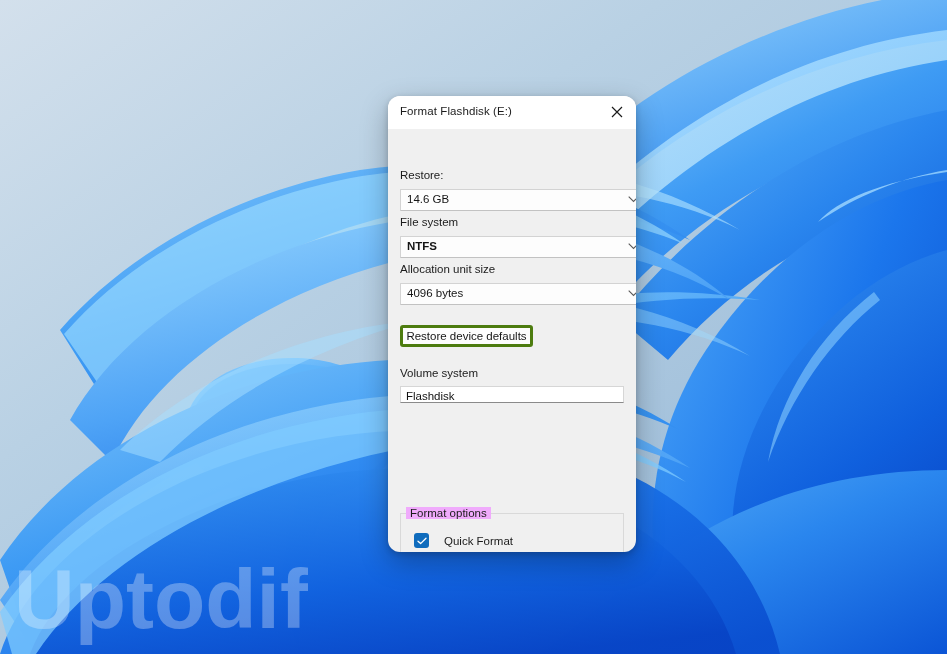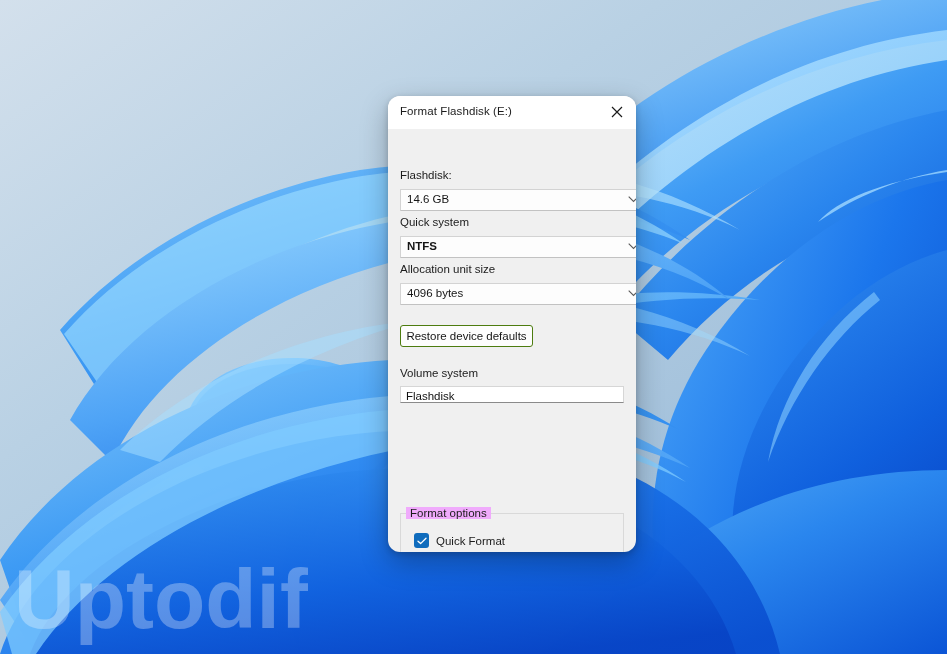--- a/index.html
+++ b/index.html
@@ -114,21 +114,21 @@
   }
   .combo .chev {
     position: absolute;
     right: 6px;
     top: 6px;
   }
 
   .btn {
     position: absolute;
     background: #fdfdfd;
-    border: 1px solid #4d7c0f;
+    border: 3px solid #4d7c0f;
     border-radius: 3px;
     box-sizing: border-box;
     font-size: 11.5px;
     color: #151515;
     display: flex;
     align-items: center;
     justify-content: center;
     cursor: default;
     font-family: "Liberation Sans", sans-serif;
     padding: 0;
@@ -173,21 +173,21 @@
     color: #1b1b1b;
     white-space: nowrap;
   }
 
   .checkrow {
     position: absolute;
     left: 26px;
     top: 404px;
     display: flex;
     align-items: center;
-    gap: 7px;
+    gap: 15px;
   }
   .checkbox {
     width: 15px;
     height: 15px;
     border-radius: 3px;
     background: #0f6cbd;
     display: flex;
     align-items: center;
     justify-content: center;
     flex: none;
@@ -300,29 +300,29 @@
       <div class="titlebar-text">Format Flashdisk (E:)</div>
       <div class="close-btn">
         <svg width="12" height="12" viewBox="0 0 12 12">
           <path d="M1,1 L11,11 M11,1 L1,11" stroke="#1b1b1b" stroke-width="1.2" fill="none"></path>
         </svg>
       </div>
     </div>
 
     <div class="body">
 
-      <div class="fieldlabel" style="left:12px; top:40px;">Flashdisk:</div>
+      <div class="fieldlabel" style="left:12px; top:40px;">Restore:</div>
       <div class="combo" style="top:60px;">
         <span class="val">14.6 GB</span>
         <svg class="chev" width="11" height="7" viewBox="0 0 11 7">
           <path d="M0.7,0.7 L5.5,5.5 L10.3,0.7" stroke="#5a5a5a" stroke-width="1.1" fill="none"></path>
         </svg>
       </div>
 
-      <div class="fieldlabel" style="left:12px; top:87px;">Quick system</div>
+      <div class="fieldlabel" style="left:12px; top:87px;">File system</div>
       <div class="combo" style="top:107px;font-weight:bold;">
         <span class="val">NTFS</span>
         <svg class="chev" width="11" height="7" viewBox="0 0 11 7">
           <path d="M0.7,0.7 L5.5,5.5 L10.3,0.7" stroke="#5a5a5a" stroke-width="1.1" fill="none"></path>
         </svg>
       </div>
 
       <div class="fieldlabel" style="left:12px; top:134px;">Allocation unit size</div>
       <div class="combo" style="top:154px;">
         <span class="val">4096 bytes</span>

